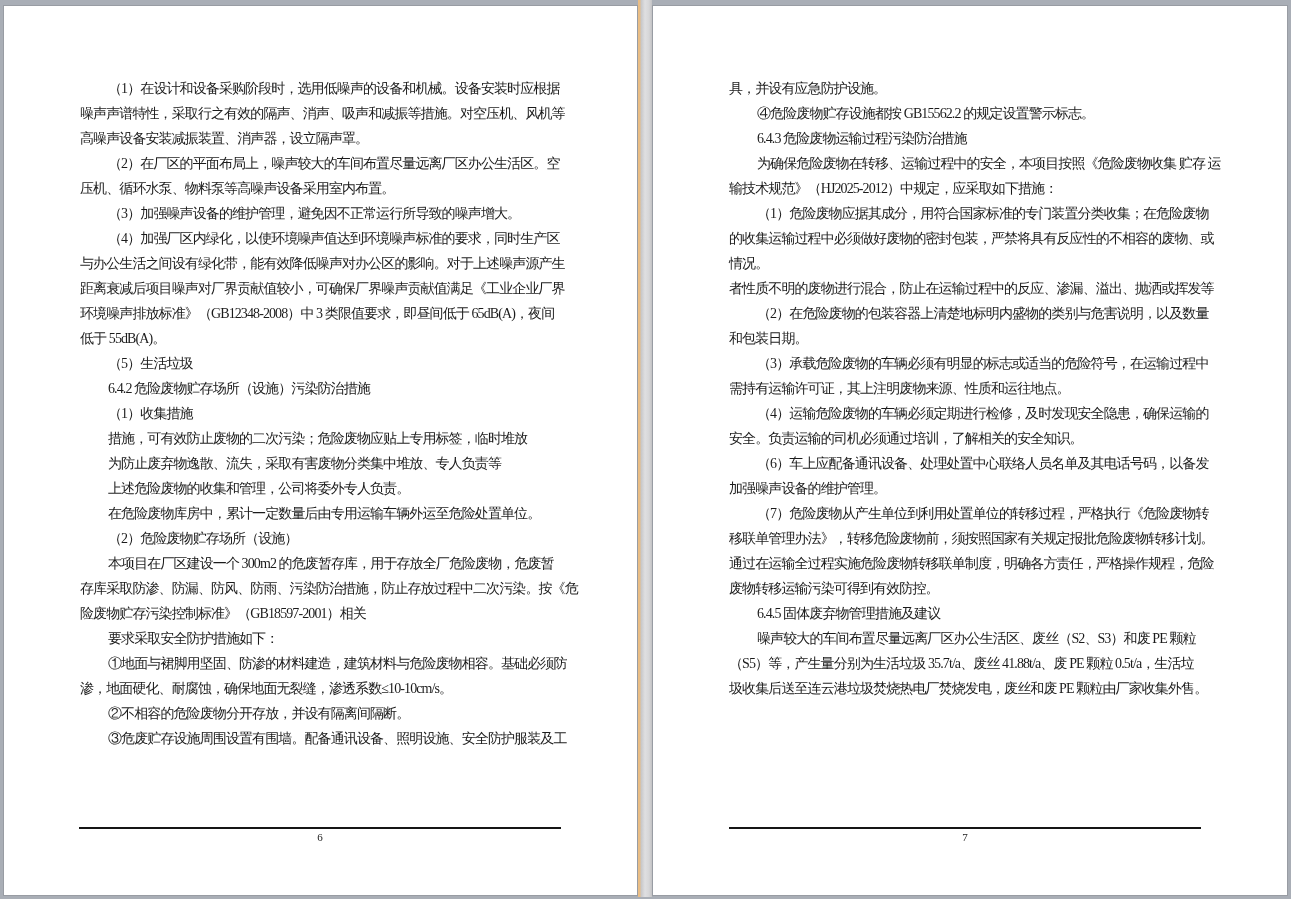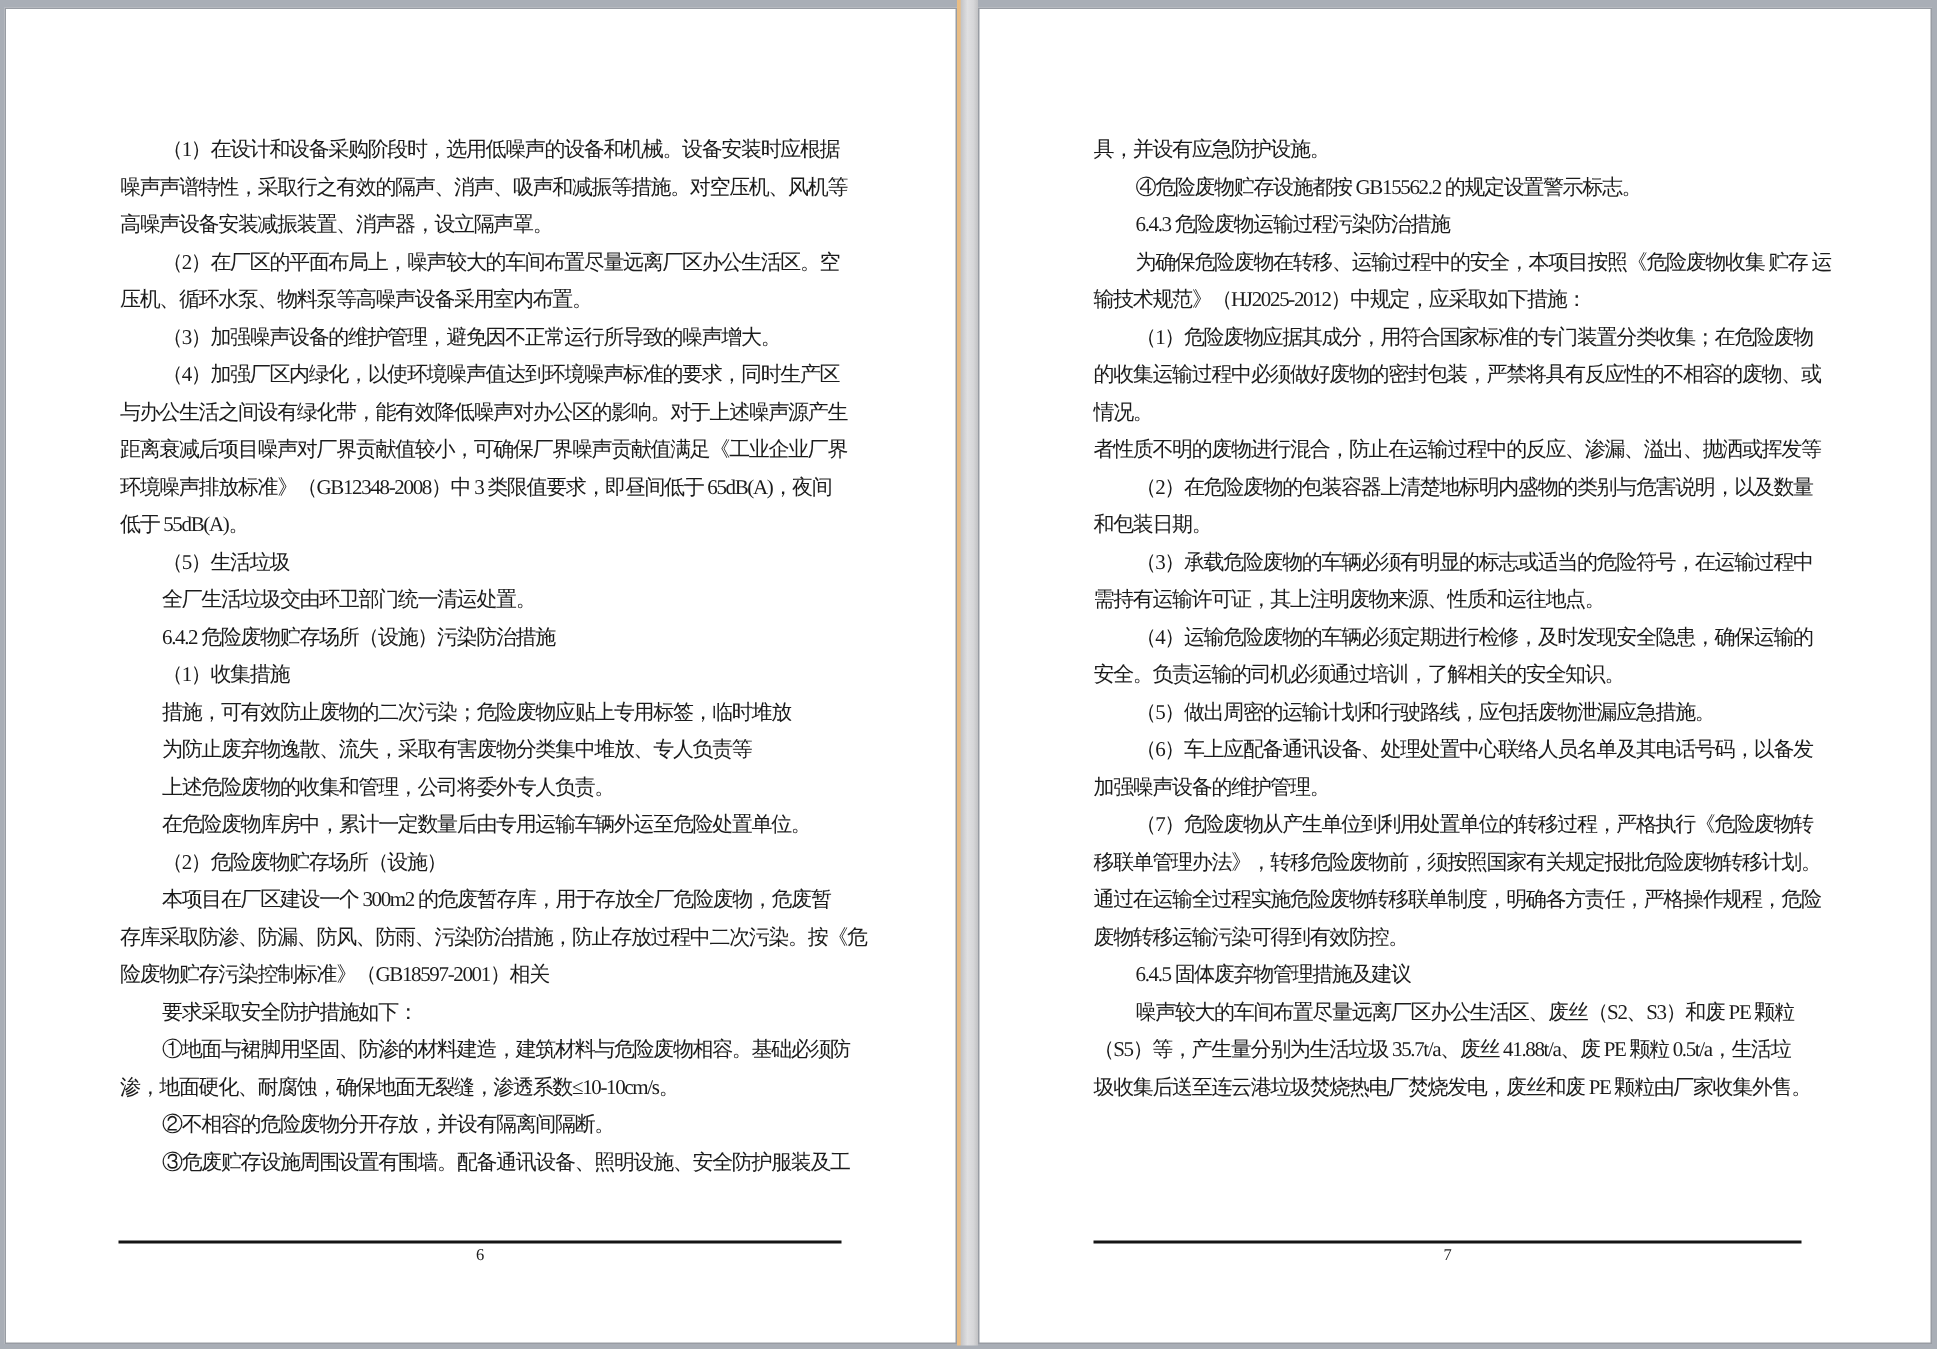--- a/index.html
+++ b/index.html
@@ -33,21 +33,20 @@
     background: linear-gradient(90deg,
       #e9bd85 0px, #e9bd85 2px,
       #c6c6c8 3px, #dfdfe1 7px,
       #d6d6d8 11px, #c2c2c4 14px);
   }
   .content {
     position: absolute;
     top: 70px;
     left: 76px;
     width: 490px;
-    margin-top: 12px;
   }
   .line {
     height: 25px;
     line-height: 25px;
     font-size: 14px;
     letter-spacing: -0.9px;
     color: #1b1b1b;
     white-space: nowrap;
   }
   .line.indent { padding-left: 28px; }
@@ -82,21 +81,20 @@
         <div class="line">高噪声设备安装减振装置、消声器，设立隔声罩。</div>
         <div class="line indent">（2）在厂区的平面布局上，噪声较大的车间布置尽量远离厂区办公生活区。空</div>
         <div class="line">压机、循环水泵、物料泵等高噪声设备采用室内布置。</div>
         <div class="line indent">（3）加强噪声设备的维护管理，避免因不正常运行所导致的噪声增大。</div>
         <div class="line indent">（4）加强厂区内绿化，以使环境噪声值达到环境噪声标准的要求，同时生产区</div>
         <div class="line">与办公生活之间设有绿化带，能有效降低噪声对办公区的影响。对于上述噪声源产生</div>
         <div class="line">距离衰减后项目噪声对厂界贡献值较小，可确保厂界噪声贡献值满足《工业企业厂界</div>
         <div class="line">环境噪声排放标准》（GB12348-2008）中 3 类限值要求，即昼间低于 65dB(A)，夜间</div>
         <div class="line">低于 55dB(A)。</div>
         <div class="line indent">（5）生活垃圾</div>
-        <div class="line indent">全厂生活垃圾交由环卫部门统一清运处置。</div>
         <div class="line indent">6.4.2 危险废物贮存场所（设施）污染防治措施</div>
         <div class="line indent">（1）收集措施</div>
         <div class="line indent">措施，可有效防止废物的二次污染；危险废物应贴上专用标签，临时堆放</div>
         <div class="line indent">为防止废弃物逸散、流失，采取有害废物分类集中堆放、专人负责等</div>
         <div class="line indent">上述危险废物的收集和管理，公司将委外专人负责。</div>
         <div class="line indent">在危险废物库房中，累计一定数量后由专用运输车辆外运至危险处置单位。</div>
         <div class="line indent">（2）危险废物贮存场所（设施）</div>
         <div class="line indent">本项目在厂区建设一个 300m2 的危废暂存库，用于存放全厂危险废物，危废暂</div>
         <div class="line">存库采取防渗、防漏、防风、防雨、污染防治措施，防止存放过程中二次污染。按《危</div>
         <div class="line">险废物贮存污染控制标准》（GB18597-2001）相关</div>
@@ -122,21 +120,20 @@
         <div class="line indent">（1）危险废物应据其成分，用符合国家标准的专门装置分类收集；在危险废物</div>
         <div class="line">的收集运输过程中必须做好废物的密封包装，严禁将具有反应性的不相容的废物、或</div>
         <div class="line">情况。</div>
         <div class="line">者性质不明的废物进行混合，防止在运输过程中的反应、渗漏、溢出、抛洒或挥发等</div>
         <div class="line indent">（2）在危险废物的包装容器上清楚地标明内盛物的类别与危害说明，以及数量</div>
         <div class="line">和包装日期。</div>
         <div class="line indent">（3）承载危险废物的车辆必须有明显的标志或适当的危险符号，在运输过程中</div>
         <div class="line">需持有运输许可证，其上注明废物来源、性质和运往地点。</div>
         <div class="line indent">（4）运输危险废物的车辆必须定期进行检修，及时发现安全隐患，确保运输的</div>
         <div class="line">安全。负责运输的司机必须通过培训，了解相关的安全知识。</div>
-        <div class="line indent">（5）做出周密的运输计划和行驶路线，应包括废物泄漏应急措施。</div>
         <div class="line indent">（6）车上应配备通讯设备、处理处置中心联络人员名单及其电话号码，以备发</div>
         <div class="line">加强噪声设备的维护管理。</div>
         <div class="line indent">（7）危险废物从产生单位到利用处置单位的转移过程，严格执行《危险废物转</div>
         <div class="line">移联单管理办法》，转移危险废物前，须按照国家有关规定报批危险废物转移计划。</div>
         <div class="line">通过在运输全过程实施危险废物转移联单制度，明确各方责任，严格操作规程，危险</div>
         <div class="line">废物转移运输污染可得到有效防控。</div>
         <div class="line indent">6.4.5 固体废弃物管理措施及建议</div>
         <div class="line indent">噪声较大的车间布置尽量远离厂区办公生活区、废丝（S2、S3）和废 PE 颗粒</div>
         <div class="line">（S5）等，产生量分别为生活垃圾 35.7t/a、废丝 41.88t/a、废 PE 颗粒 0.5t/a，生活垃</div>
         <div class="line">圾收集后送至连云港垃圾焚烧热电厂焚烧发电，废丝和废 PE 颗粒由厂家收集外售。</div>

